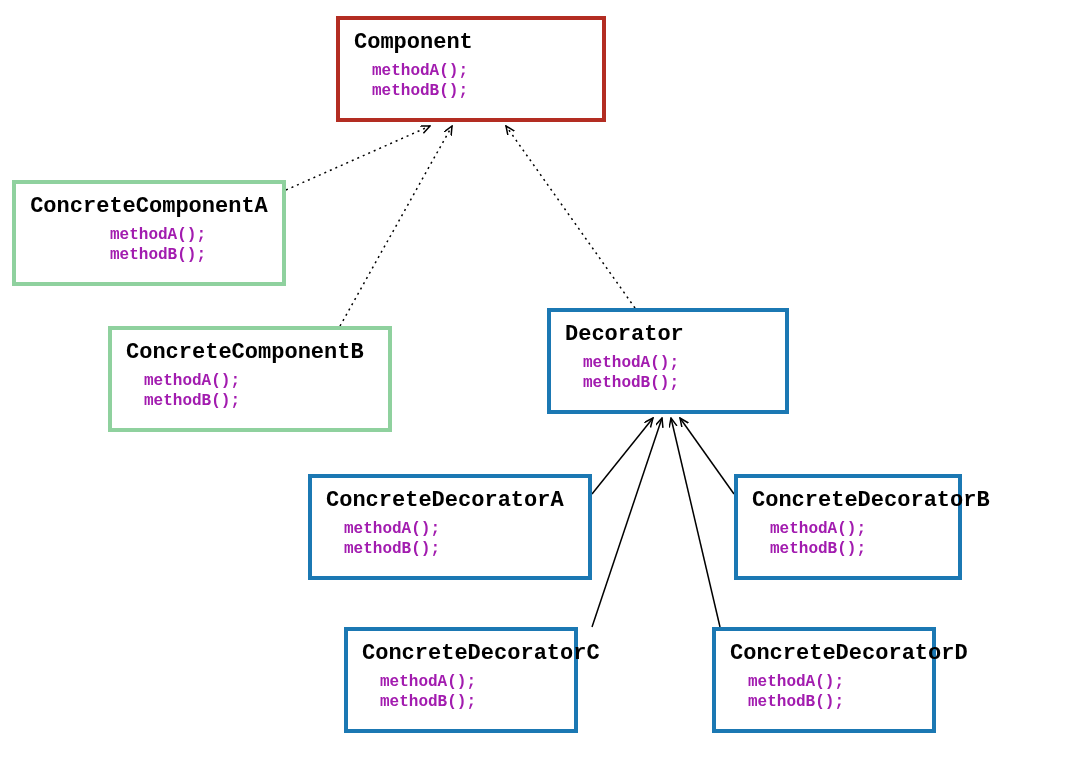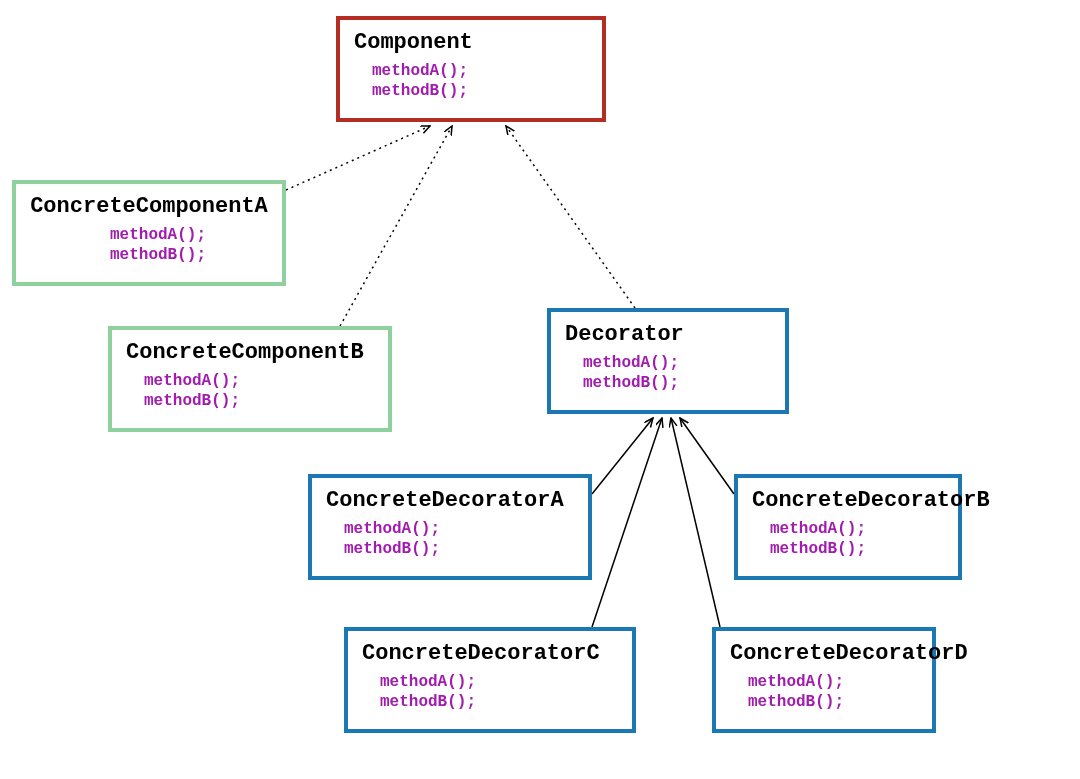--- a/index.html
+++ b/index.html
@@ -106,21 +106,21 @@
 </div>
 
 <div class="node blue-border" id="node-concreteDecoratorB" style="left: 734px; top: 474px; width: 228px; min-height: 106px;">
   <div class="title">ConcreteDecoratorB</div>
   <div class="methods">
     <div>methodA();</div>
     <div>methodB();</div>
   </div>
 </div>
 
-<div class="node blue-border" id="node-concreteDecoratorC" style="left: 344px; top: 627px; width: 292px; min-height: 106px;">
+<div class="node blue-border" id="node-concreteDecoratorC" style="left: 344px; top: 627px; width: 234px; min-height: 106px;">
   <div class="title">ConcreteDecoratorC</div>
   <div class="methods">
     <div>methodA();</div>
     <div>methodB();</div>
   </div>
 </div>
 
 <div class="node blue-border" id="node-concreteDecoratorD" style="left: 712px; top: 627px; width: 224px; min-height: 106px;">
   <div class="title">ConcreteDecoratorD</div>
   <div class="methods">

